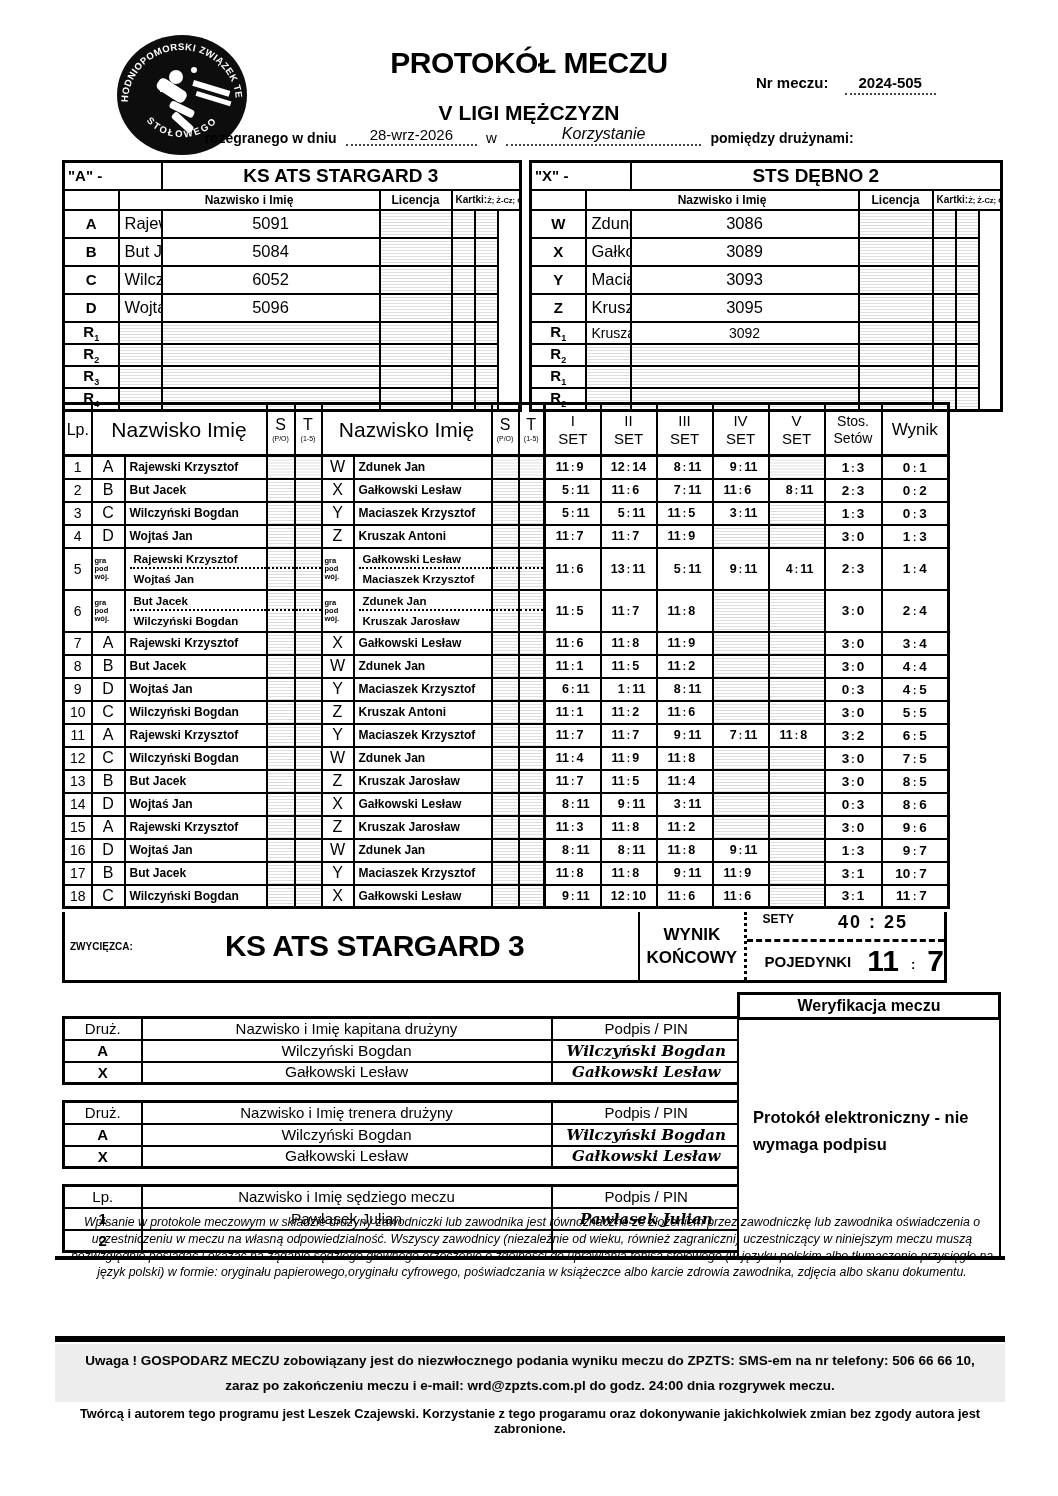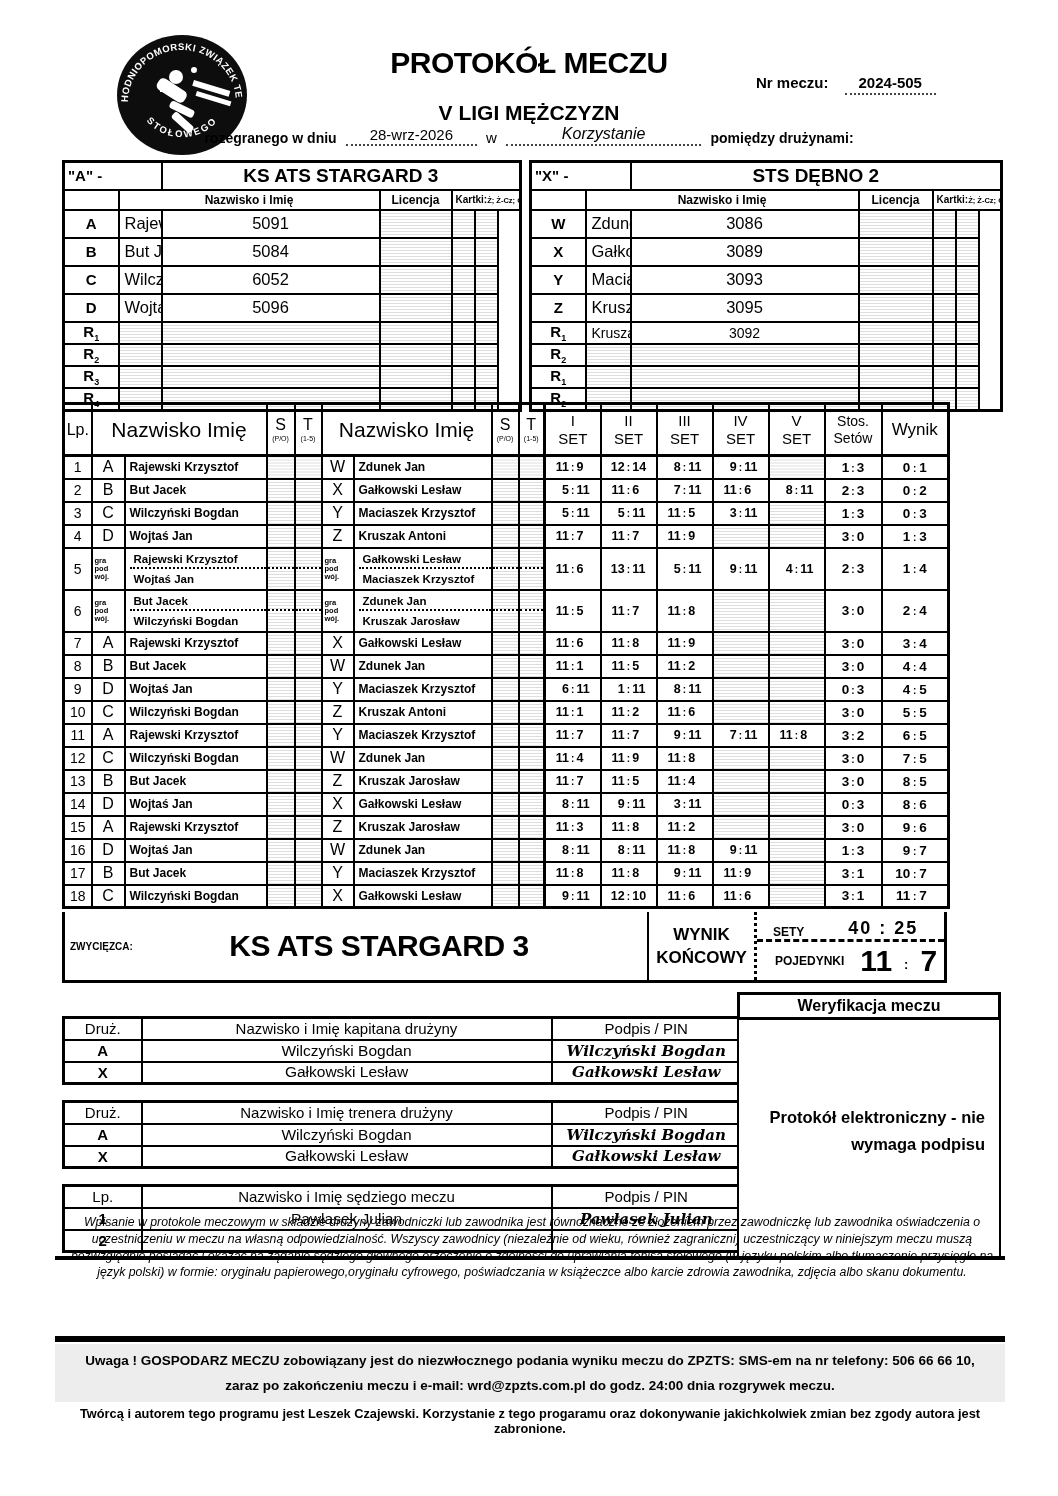--- a/index.html
+++ b/index.html
@@ -76,43 +76,43 @@
   
   .winner-band{position:absolute;top:912px;left:62px;width:885px;height:71px;
                border:3px solid #000;border-top:none;display:flex;background:#fff;}
   .wb-left{width:584px;position:relative;display:flex;align-items:center;justify-content:center;
            border-right:2px solid #000;}
   .wb-label{position:absolute;left:5px;top:50%;transform:translateY(-50%);font-size:10px;font-weight:700;}
   .wb-name{font-size:30px;font-weight:700;letter-spacing:-0.5px;padding-left:46px;}
   .wb-mid{width:108px;display:flex;flex-direction:column;justify-content:center;text-align:center;
           font-size:17px;font-weight:700;line-height:23px;border-right:3px dotted #000;}
   .wb-right{flex:1;display:flex;flex-direction:column;}
-  .wb-sets{height:30px;display:flex;align-items:flex-end;border-bottom:3px dashed #000;}
+  .wb-sets{height:30px;display:flex;align-items:flex-start;border-bottom:3px dashed #000;}
   .wb-sets-label{font-size:12px;font-weight:700;margin-left:16px;}
   .wb-sets-score{font-size:18px;font-weight:700;margin-left:44px;letter-spacing:2px;}
   .wb-pts{flex:1;display:flex;align-items:center;}
-  .wb-pts-label{font-size:12px;font-weight:700;margin-left:18px;}
+  .wb-pts-label{font-size:15px;font-weight:700;margin-left:18px;}
   .wb-pts-a{font-size:30px;font-weight:700;margin-left:16px;}
   .wb-pts-colon{font-size:13px;font-weight:700;margin:6px 12px 0;}
   .wb-pts-x{font-size:30px;font-weight:700;}
 
   
   .signs{position:absolute;left:62px;top:1016px;width:678px;}
   .stable{border:3px solid #000;width:678px;margin-bottom:15px;table-layout:fixed;}
   .stable th,.stable td{border:2px solid #000;height:22px;padding:0 4px;overflow:hidden;}
   .sh{font-size:15px;font-weight:400;text-align:center;}
   .steam{font-weight:700;font-size:15px;text-align:center;}
   .sname{font-size:15.5px;text-align:center;}
   .ssign{text-align:center;}
   .script{font-family:"DejaVu Serif",serif;font-style:italic;font-weight:700;font-size:15px;}
 
   
   .verify{position:absolute;left:737px;top:992px;width:264px;height:266px;border:2px solid #000;background:#fff;}
   .vhead{margin:-2px;border:3px solid #000;text-align:center;font-size:16px;font-weight:700;padding:2px 0;}
-  .vbody{height:226px;display:flex;align-items:center;justify-content:center;text-align:right;
+  .vbody{height:226px;display:flex;align-items:center;justify-content:center;text-align:left;
          font-weight:700;font-size:16.5px;line-height:27px;padding:0 14px;}
 
   
   .rule1{position:absolute;left:55px;top:1256px;width:950px;border-top:4px solid #000;}
   .disclaimer{position:absolute;left:60px;top:1214px;width:944px;font-size:12.3px;font-style:italic;
               text-align:center;line-height:16.8px;}
   .rule2{position:absolute;left:55px;top:1336px;width:950px;height:4px;
          border-top:3px solid #000;border-bottom:3px solid #000;}
   .uwaga{position:absolute;left:55px;top:1344px;width:950px;background:#ededed;text-align:center;
          font-size:13.5px;font-weight:700;line-height:25px;padding:4px 0;}

